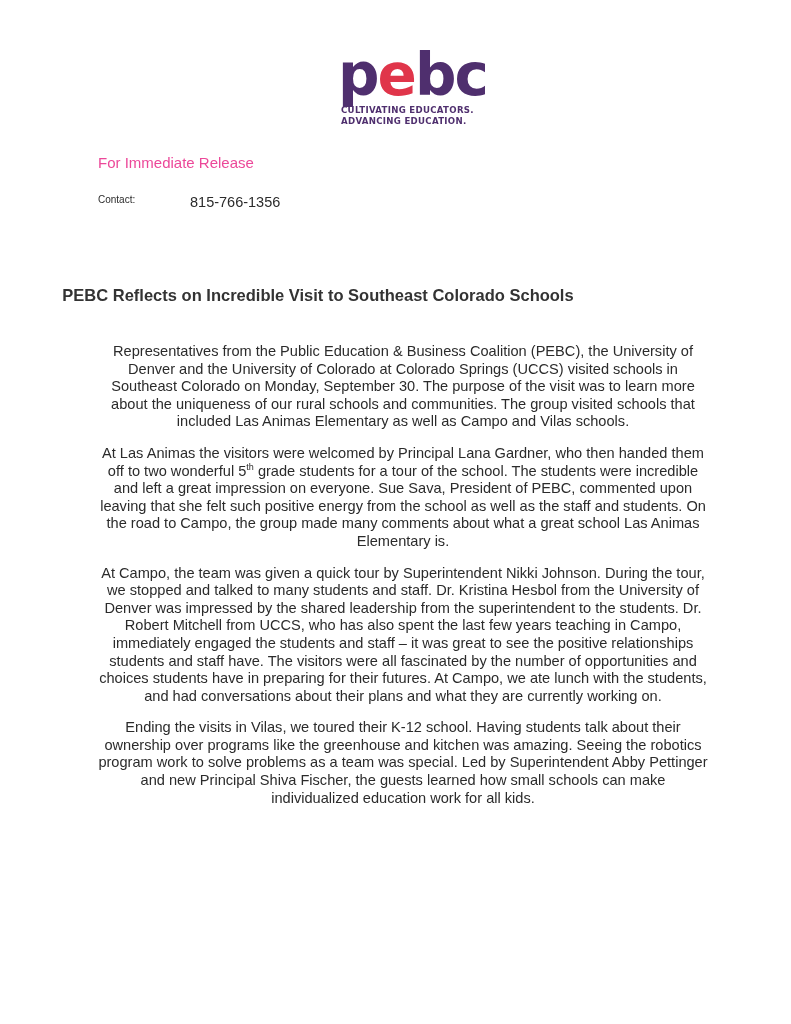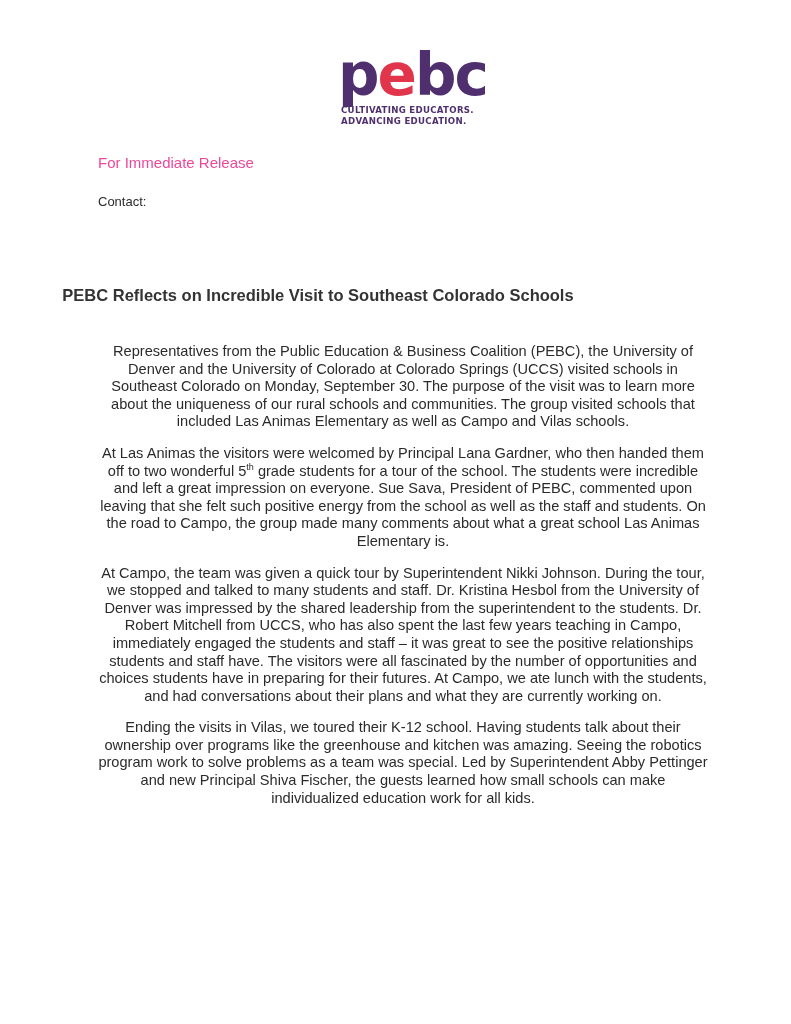--- a/index.html
+++ b/index.html
@@ -3,21 +3,21 @@
 <meta charset="utf-8">
 <style>
   html, body { margin: 0; padding: 0; background: #ffffff; }
   body { width: 791px; height: 1024px; position: relative; font-family: "Liberation Sans", sans-serif; color: #2b2b2b; overflow: hidden; }
   .logo { position: absolute; left: 338px; top: 44px; width: 130px; height: 80px; }
   .logo-word { position: absolute; left: 0; top: 0; font-family: "DejaVu Sans", sans-serif; font-size: 58px; font-weight: 600; letter-spacing: -2px; line-height: 62px; }
   .logo-word .p, .logo-word .b, .logo-word .c { color: #4f2f6e; }
   .logo-word .e { color: #e0354a; }
   .tagline { position: absolute; left: 3px; top: 61px; font-family: "DejaVu Sans", sans-serif; font-size: 8.6px; line-height: 10.5px; color: #4f2f6e; letter-spacing: 0.3px; font-weight: 700; white-space: nowrap; }
   .release { position: absolute; left: 98px; top: 154px; font-size: 15px; font-weight: normal; color: #ec4899; }
-  .contact-label { position: absolute; left: 98px; top: 194px; font-size: 13px; }
+  .contact-label { position: absolute; left: 98px; top: 194px; font-size: 10px; }
   .contact-block { position: absolute; left: 190px; top: 194px; font-size: 14.5px; line-height: 17.5px; }
   .contact-block a { color: #1f5fcf; text-decoration: underline; }
   .headline { position: absolute; left: 0; width: 636px; top: 286px; text-align: center; font-size: 16.5px; font-weight: bold; color: #333; }
   .body { position: absolute; left: 98px; top: 343px; width: 610px; font-size: 14.6px; line-height: 17.6px; color: #2b2b2b; }
   .body p { margin: 0 0 14px 0; text-align: center; }
   sup { font-size: 9px; line-height: 0; }
 </style>
 </head>
 <body>
 
@@ -28,20 +28,21 @@
   <div class="tagline">
     <div>CULTIVATING EDUCATORS.</div>
     <div>ADVANCING EDUCATION.</div>
   </div>
 </div>
 
 <div class="release">For Immediate Release</div>
 
 <div class="contact-label">Contact:</div>
 <div class="contact-block">
+  <div>815-766-1356</div>
 </div>
 
 <div class="headline">PEBC Reflects on Incredible Visit to Southeast Colorado Schools</div>
 
 <div class="body">
   <p>Representatives from the Public Education &amp; Business Coalition (PEBC),  the University of Denver and the University of Colorado at Colorado Springs (UCCS) visited schools in Southeast Colorado on Monday, September 30.  The purpose of the visit was to learn more about the uniqueness of our rural schools and communities.  The group visited schools that included Las Animas Elementary as well as Campo and Vilas schools.</p>
   <p><span>At Las Animas the visitors were welcomed by Principal Lana Gardner, who then handed them off to two wonderful 5</span><sup>th</sup><span> grade students for a tour of the school.  The students were incredible and left a great impression on everyone.  Sue Sava, President of PEBC, commented upon leaving that she felt such positive energy from the school as well as the staff and students.  On the road to Campo, the group made many comments about what a great school Las Animas Elementary is.</span></p>
   <p>At Campo, the team was given a quick tour by Superintendent Nikki Johnson.  During the tour, we stopped and talked to many students and staff.  Dr. Kristina Hesbol from the University of Denver was impressed by the shared leadership from the superintendent to the students.  Dr. Robert Mitchell from UCCS, who has also spent the last few years teaching in Campo, immediately engaged the students and staff – it was great to see the positive relationships students and staff have. The visitors were all fascinated by the number of opportunities and choices students have in preparing for their futures. At Campo, we ate lunch with the students, and had conversations about their plans and what they are currently working on.</p>
   <p>Ending the visits in Vilas, we toured their K-12 school.  Having students talk about their ownership over programs like the greenhouse and kitchen was amazing.  Seeing the robotics program work to solve problems as a team was special.  Led by Superintendent Abby Pettinger and new Principal Shiva Fischer, the guests learned how small schools can make individualized education work for all kids.</p>
 </div>

